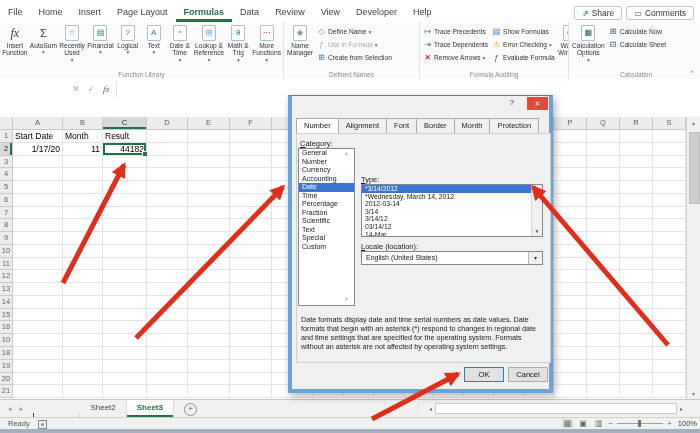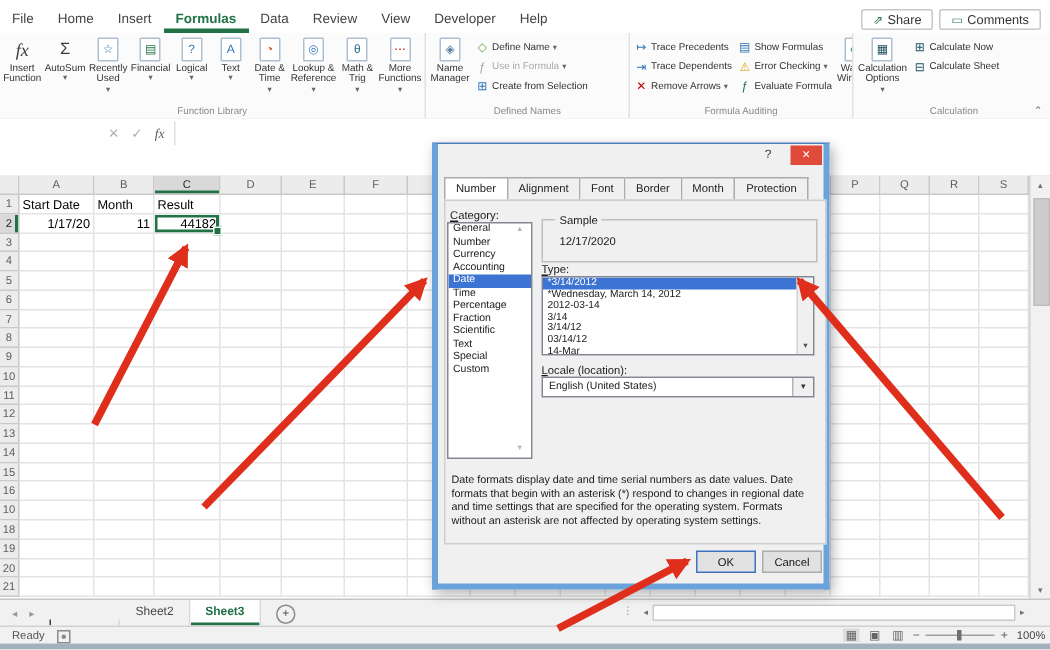--- a/index.html
+++ b/index.html
@@ -114,20 +114,21 @@
 </head>
 <body>
 
 <div id="app">
 
   <div id="tabrow">
     <div id="tabs-holder" style="display:flex;">
         <div class="rtab">File</div>
         <div class="rtab">Home</div>
         <div class="rtab">Insert</div>
+        <div class="rtab">Page Layout</div>
         <div class="rtab active">Formulas</div>
         <div class="rtab">Data</div>
         <div class="rtab">Review</div>
         <div class="rtab">View</div>
         <div class="rtab">Developer</div>
         <div class="rtab">Help</div>
       </div>
     <div id="tr-right">
       <div class="trbtn">
         <span class="g">⇗</span>
@@ -877,24 +878,20 @@
         <div class="citem">Time</div>
         <div class="citem">Percentage</div>
         <div class="citem">Fraction</div>
         <div class="citem">Scientific</div>
         <div class="citem">Text</div>
         <div class="citem">Special</div>
         <div class="citem">Custom</div>
       </div>
     <span class="cat-arr" style="top:54px;right:200px;">▲</span>
     <span class="cat-arr" style="top:200px;right:200px;">▼</span>
-    <div id="sample-box">
-      <span id="sample-lab">Sample</span>
-      <span id="sample-val">12/17/2020</span>
-    </div>
     <span class="dlabel mn" style="left:69px;top:79px;">Type:</span>
     <div id="type-list">
       <div id="type-items">
           <div class="titem sel">*3/14/2012</div>
           <div class="titem">*Wednesday, March 14, 2012</div>
           <div class="titem">2012-03-14</div>
           <div class="titem">3/14</div>
           <div class="titem">3/14/12</div>
           <div class="titem">03/14/12</div>
           <div class="titem">14-Mar</div>

